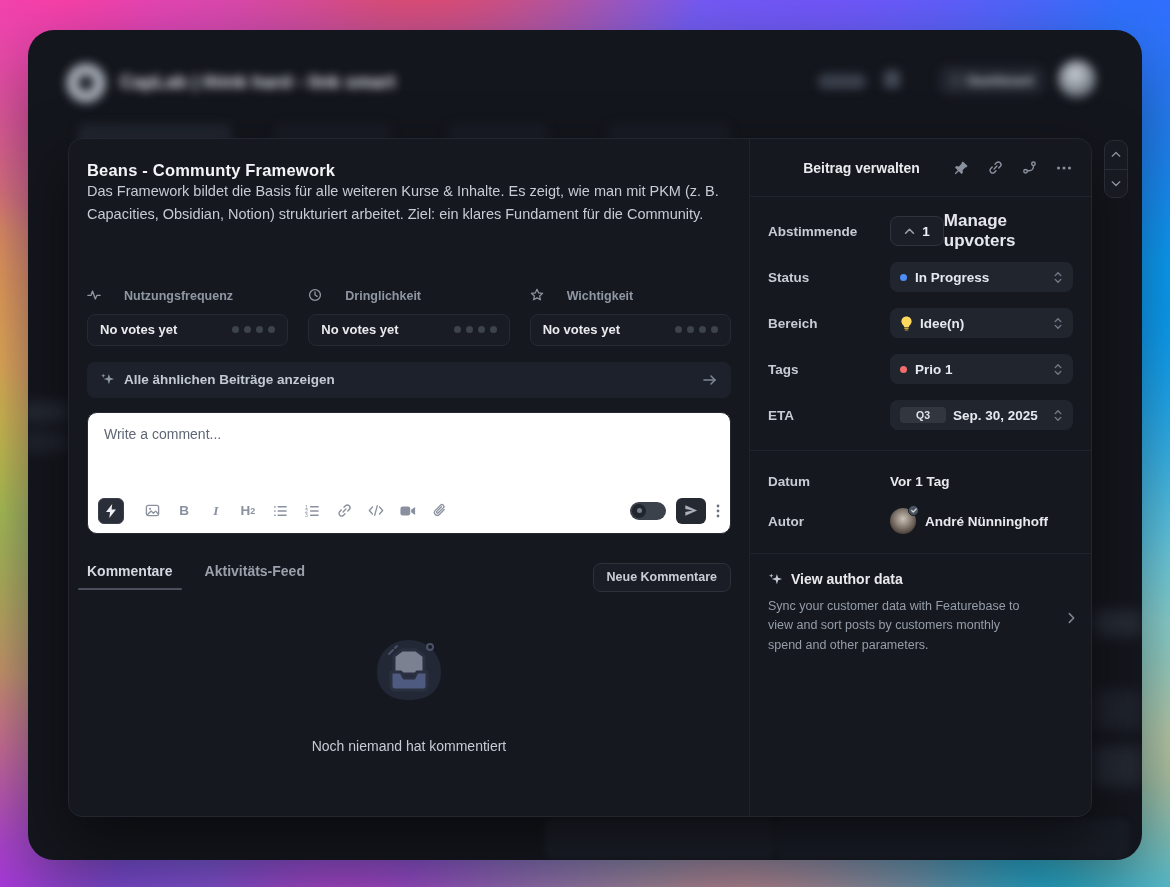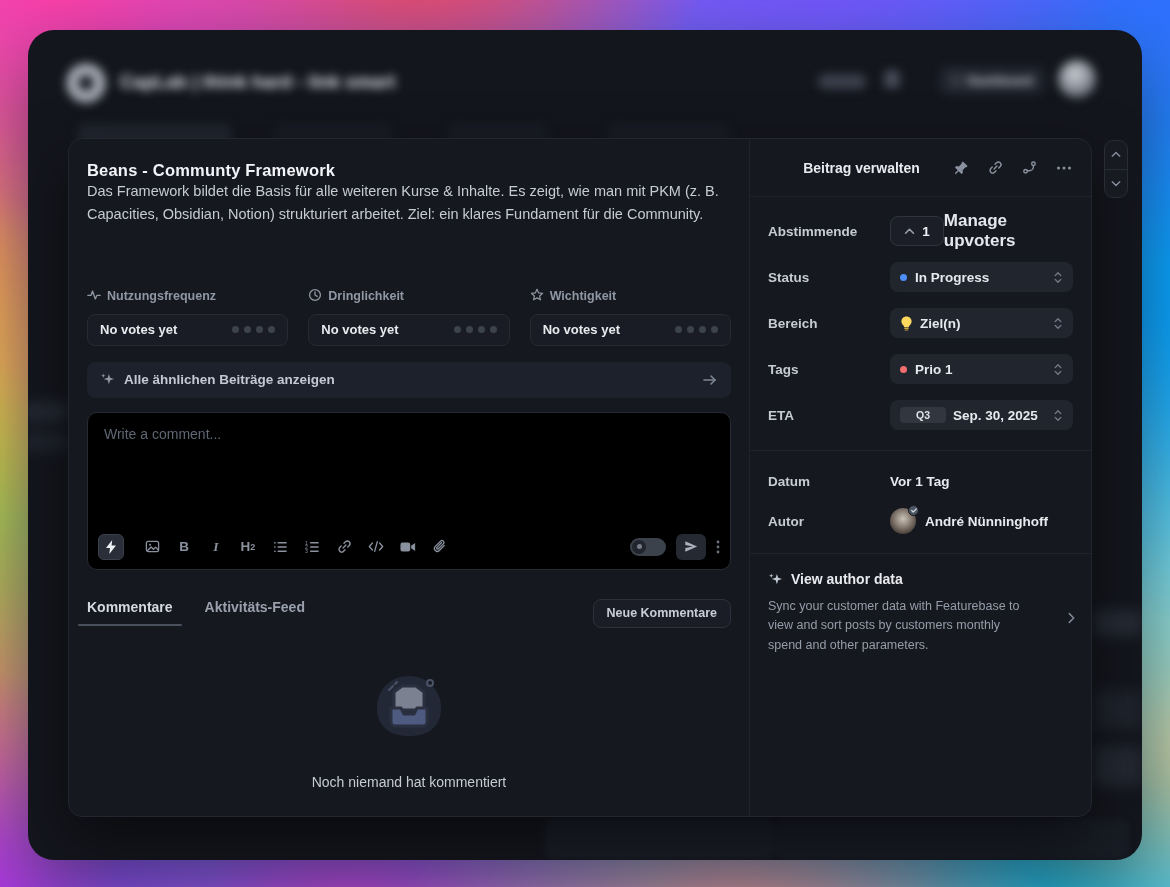--- a/index.html
+++ b/index.html
@@ -68,38 +68,38 @@
     box-shadow:0 24px 60px rgba(0,0,0,.5);
     display:flex;
   }
   .modal-content { width:682px; padding:22px 18px 0 18px; position:relative; }
   .post-title { font-size:16.5px; font-weight:700; color:#f2f4f8; letter-spacing:.2px; }
   .post-desc {
     margin-top:0; font-size:14.5px; line-height:1.58; color:#c6cbd4; max-width:652px;
   }
   .votes-row { display:flex; gap:20px; margin-top:62px; }
   .vote-col { flex:1; }
-  .vote-head { display:flex; align-items:center; gap:6px; color:#8f97a3; font-size:12.5px; font-weight:700; }
+  .vote-head { display:flex; align-items:center; gap:23px; color:#8f97a3; font-size:12.5px; font-weight:700; }
   .vote-head svg { flex:none; }
   .vote-box {
     margin-top:9px; height:32px; background:#191c24; border:1px solid #262a33; border-radius:8px;
     display:flex; align-items:center; justify-content:space-between; padding:0 12px;
   }
   .vote-value { font-size:13px; font-weight:700; color:#e8eaee; }
   .vote-dots { display:flex; gap:5px; }
   .vote-dots i { width:7px; height:7px; border-radius:50%; background:#3d434d; }
   .similar-row {
     margin-top:16px; height:36px; background:#1d212b; border-radius:8px;
     display:flex; align-items:center; padding:0 13px; cursor:pointer;
   }
   .similar-row .spark { color:#8f97a3; display:flex; }
   .similar-label { margin-left:9px; font-size:13.5px; font-weight:700; color:#c3c9d2; flex:1; }
   .similar-arrow { color:#7d8694; display:flex; }
   .composer {
-    margin-top:14px; height:158px; background:#000000; border:1px solid #262a33; border-radius:10px;
+    margin-top:14px; height:122px; background:#ffffff; border:1px solid #262a33; border-radius:10px;
     position:relative;
   }
   .composer-placeholder { position:absolute; left:16px; top:13px; font-size:14px; color:#5f6774; }
   .composer-toolbar {
     position:absolute; left:10px; right:10px; bottom:9px; height:26px;
     display:flex; align-items:center;
   }
   .tb-ai {
     width:26px; height:26px; border-radius:6px; background:#2a2e38; border:1px solid #3a404c;
     display:flex; align-items:center; justify-content:center; color:#eef1f5; margin-right:12px;
@@ -469,21 +469,21 @@
           <div class="sb-row">
             <span class="sb-label">Bereich</span>
             <span class="sb-select">
               <span class="bulb">
                 <svg width="13" height="15" viewBox="0 0 14 16">
                     <path d="M7 0.5 C10.3 0.5 12.5 2.8 12.5 5.8 C12.5 7.8 11.3 9 10.3 10.2 C9.8 10.8 9.5 11.3 9.5 12 L4.5 12 C4.5 11.3 4.2 10.8 3.7 10.2 C2.7 9 1.5 7.8 1.5 5.8 C1.5 2.8 3.7 0.5 7 0.5 Z" fill="#ffd95e"></path>
                     <rect x="4.6" y="12.6" width="4.8" height="1.4" rx="0.7" fill="#c9a83e"></rect>
                     <rect x="5" y="14.4" width="4" height="1.2" rx="0.6" fill="#c9a83e"></rect>
                   </svg>
               </span>
-              <span class="val">Ziel(n)</span>
+              <span class="val">Idee(n)</span>
               <span class="updown">
                 <svg width="12" height="15" viewBox="0 0 12 16" fill="none" stroke="currentColor" stroke-width="1.5" stroke-linecap="round" stroke-linejoin="round">
                     <polyline points="3,6 6,3 9,6"></polyline>
                     <polyline points="3,10 6,13 9,10"></polyline>
                   </svg>
               </span>
             </span>
           </div>
 
           <div class="sb-row">

